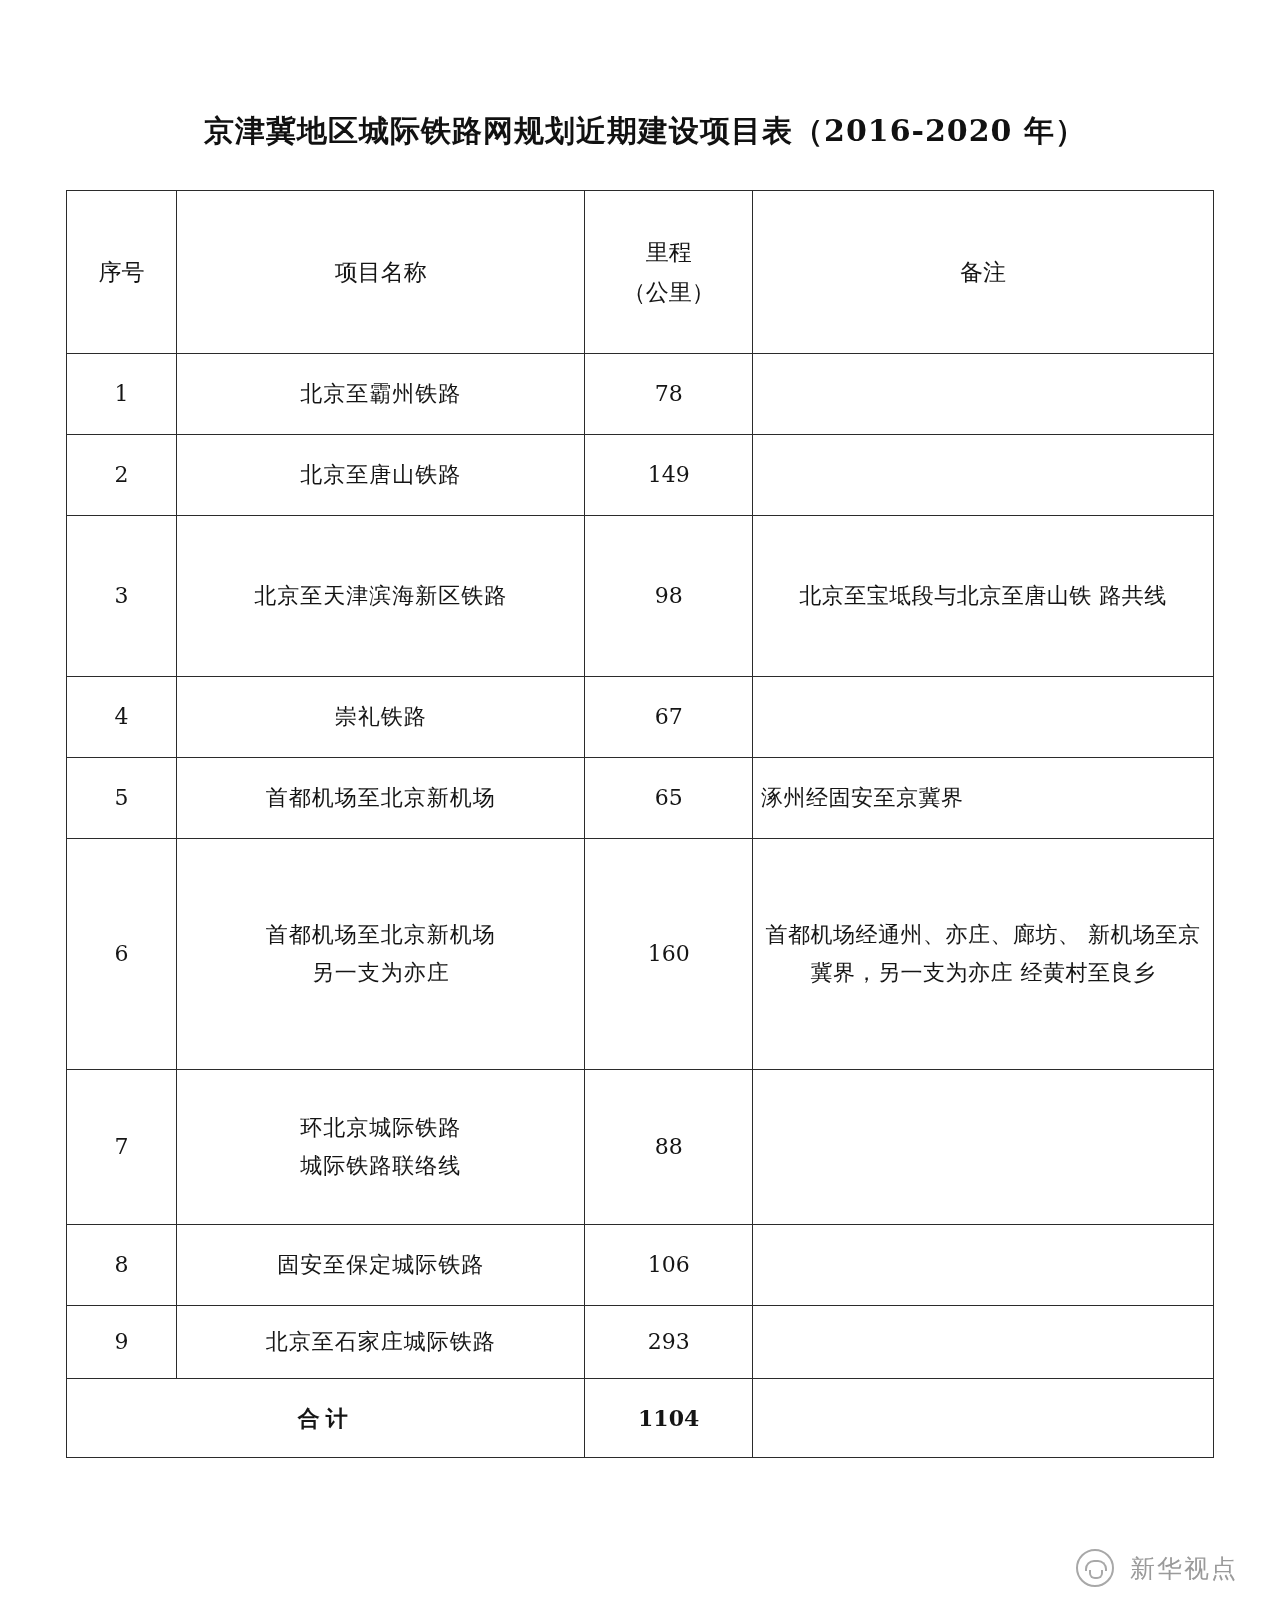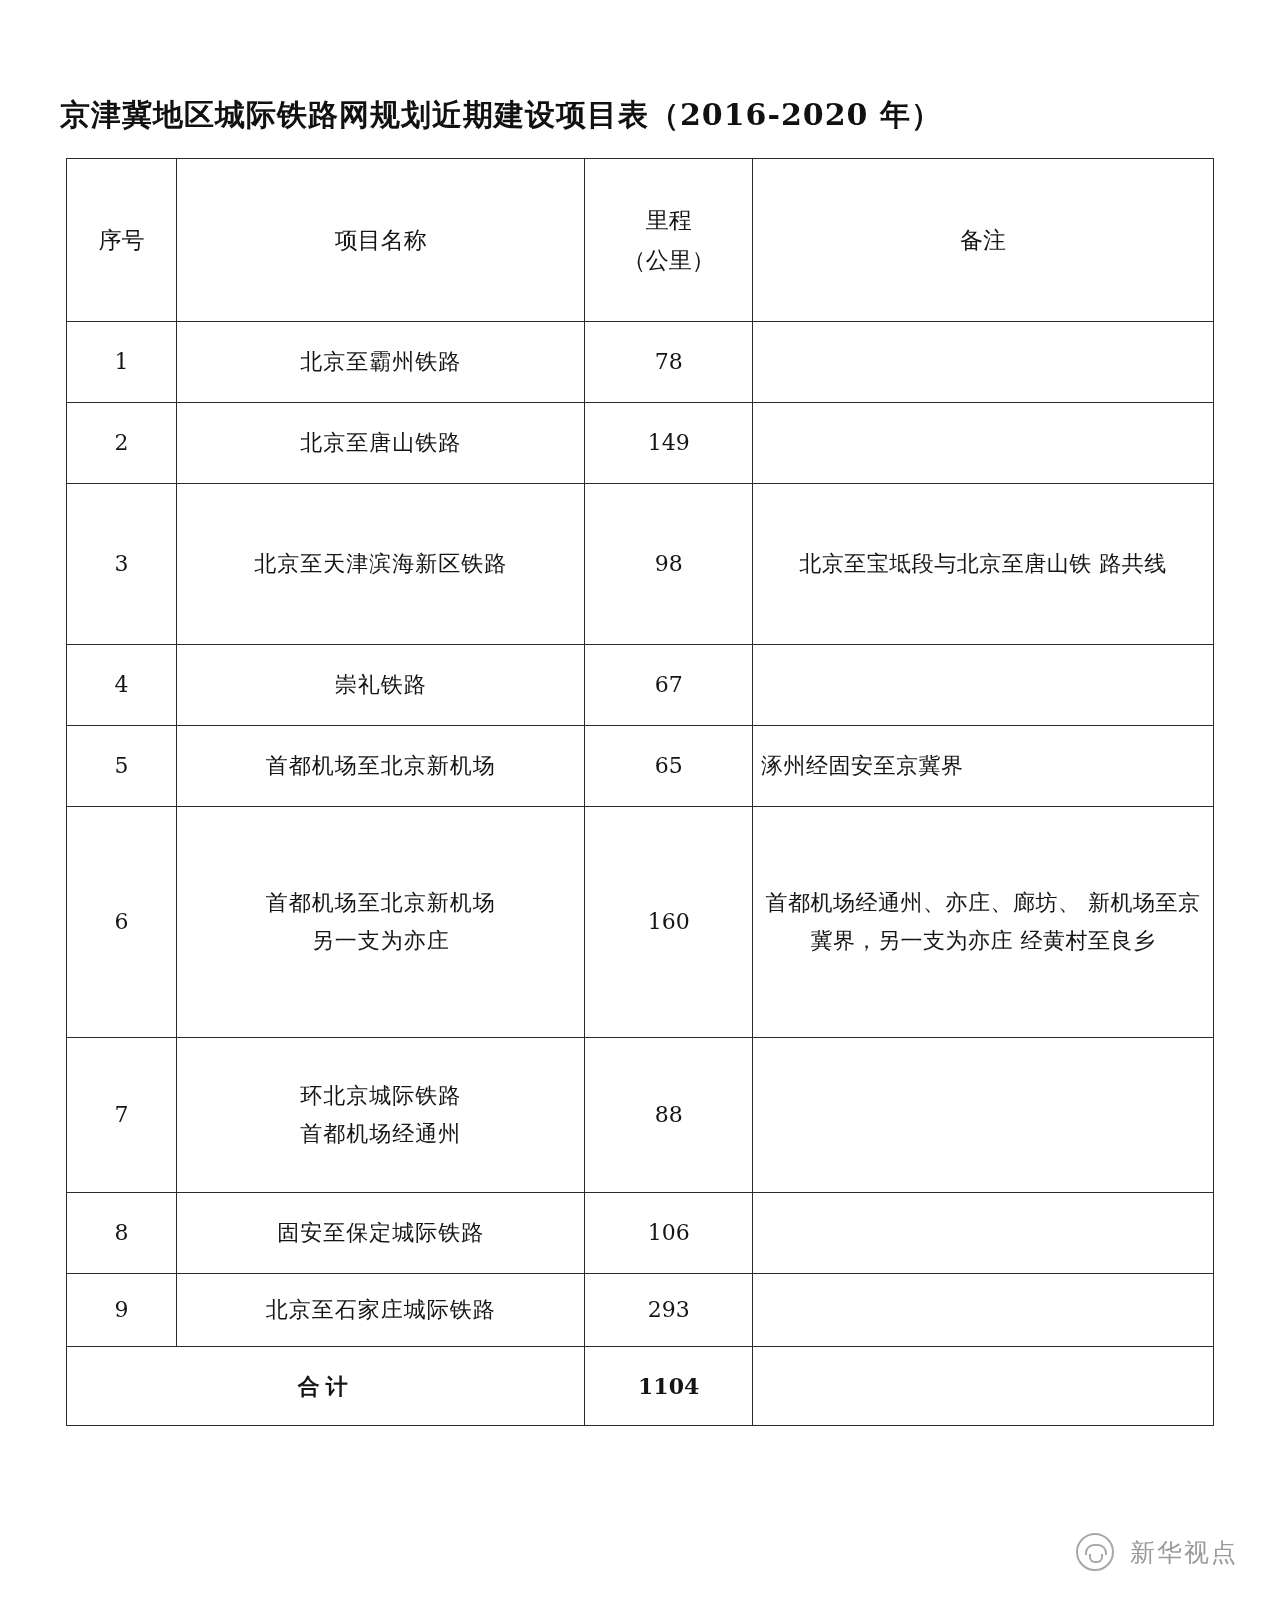--- a/index.html
+++ b/index.html
@@ -15,24 +15,25 @@
     position: relative;
     overflow: hidden;
   }
   .page {
     position: relative;
     width: 1280px;
     height: 1605px;
     box-sizing: border-box;
   }
   .doc-title {
+    text-align: center;
     font-size: 30px;
     font-weight: bold;
     letter-spacing: 1px;
-    margin: 0;
+    margin: 16px;
     padding: 95px 50px 22px 60px;
     color: #111;
     font-family: "DejaVu Serif", "Liberation Serif", serif;
   }
   .table-wrap {
     padding: 0 66px;
   }
   table.rail-table {
     width: 100%;
     border-collapse: collapse;
@@ -212,21 +213,21 @@
             <span class="nt-line">首都机场经通州、亦庄、廊坊、</span>
             <span class="nt-line">新机场至京冀界，另一支为亦庄</span>
             <span class="nt-line">经黄村至良乡</span>
           </td>
         </tr>
 
         <tr class="row-7">
           <td class="cell-no">7</td>
           <td class="cell-name">
             <span class="nm-line">环北京城际铁路</span>
-            <span class="nm-line">首都机场经通州</span>
+            <span class="nm-line">城际铁路联络线</span>
           </td>
           <td class="cell-km">88</td>
           <td class="cell-note"></td>
         </tr>
 
         <tr class="row-8">
           <td class="cell-no">8</td>
           <td class="cell-name">固安至保定城际铁路</td>
           <td class="cell-km">106</td>
           <td class="cell-note"></td>

